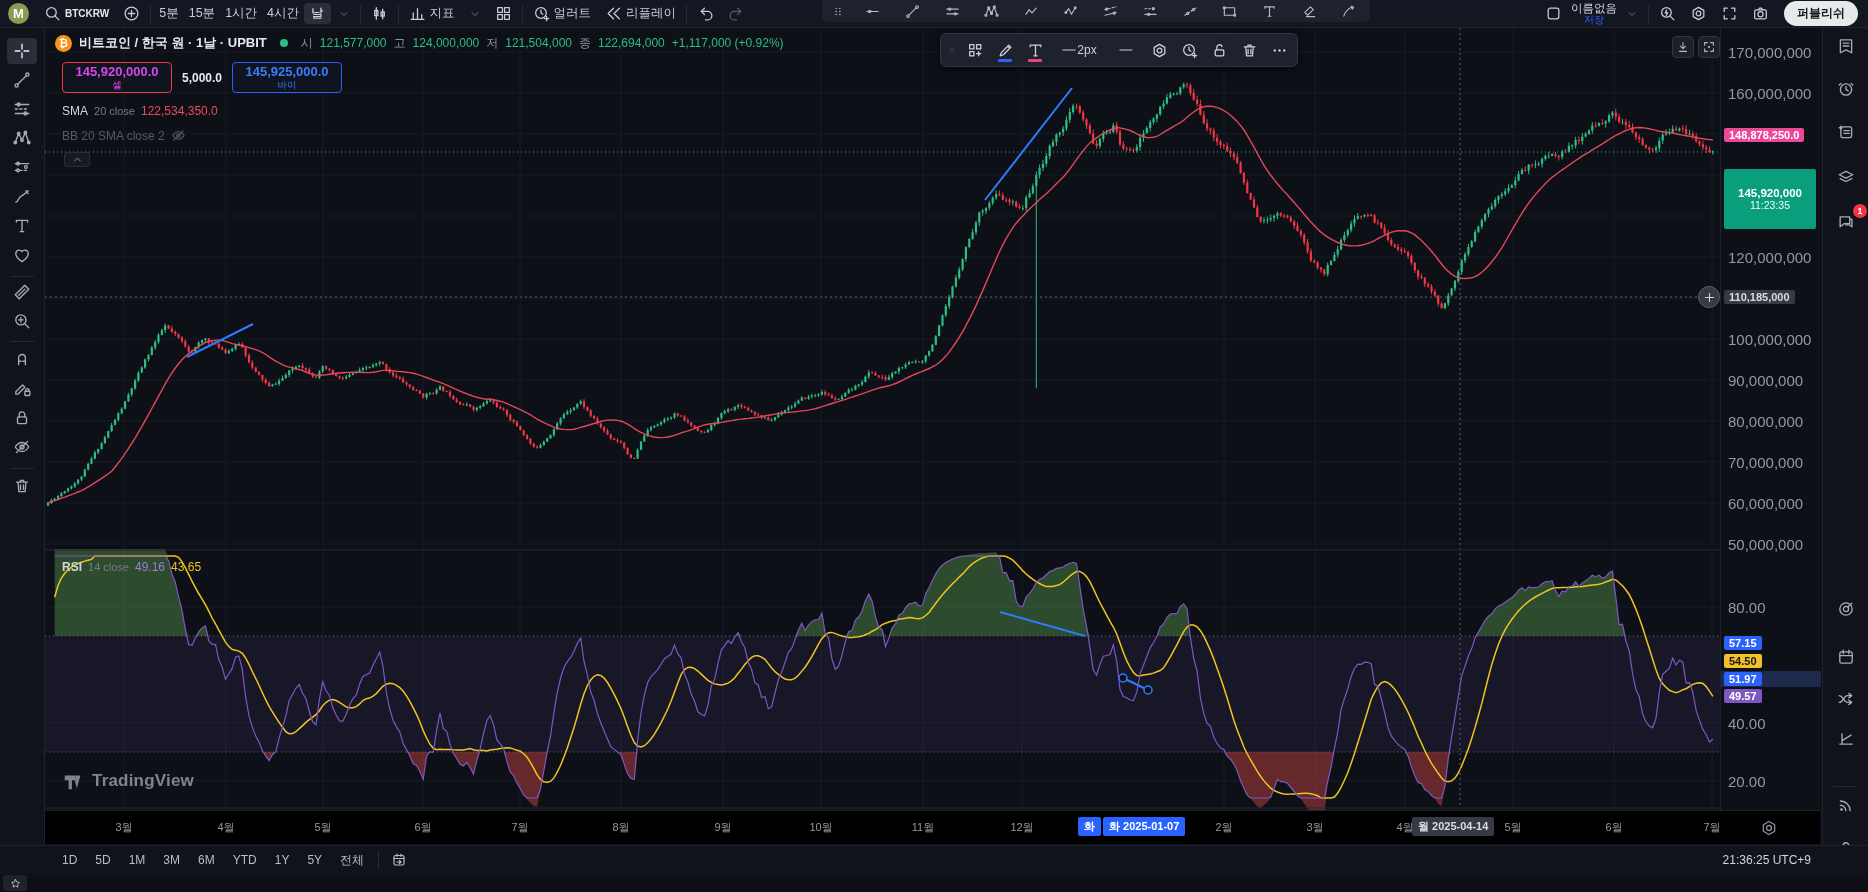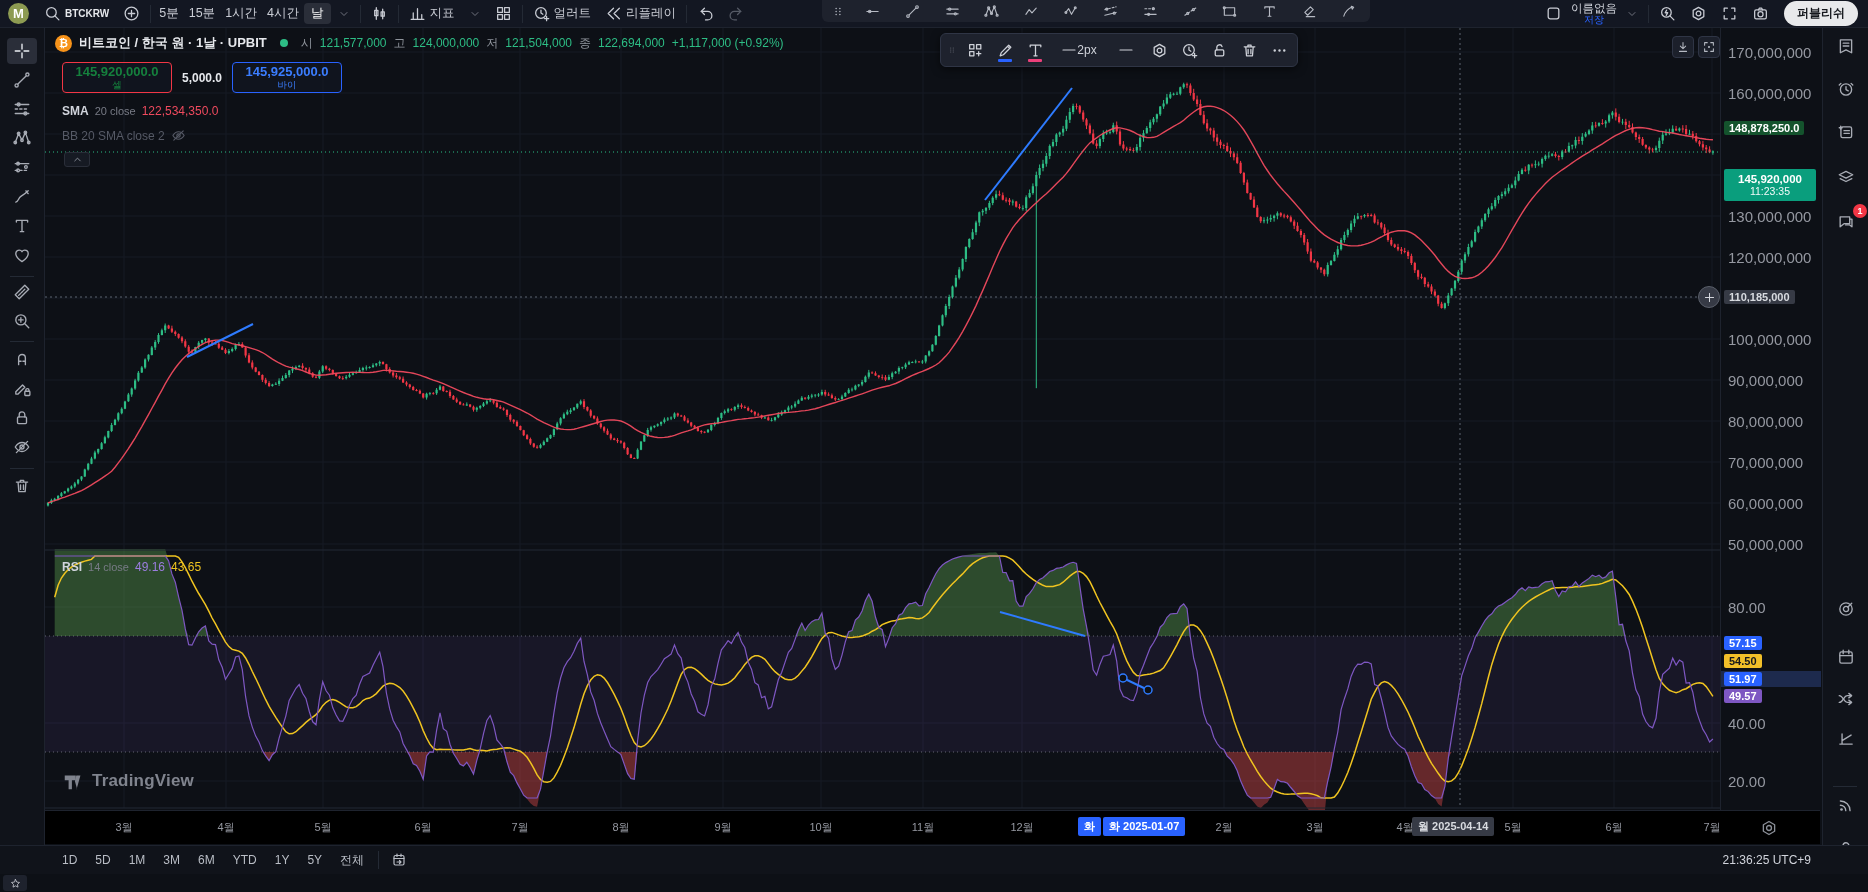--- a/index.html
+++ b/index.html
@@ -35,21 +35,21 @@
 .badge{position:absolute;top:-5px;right:-6px;background:#f23645;color:#fff;border-radius:8px;min-width:14px;height:14px;font-size:9px;font-weight:bold;display:flex;align-items:center;justify-content:center;padding:0 3px}
 
 #symbol-row{position:absolute;left:55px;top:34px;display:flex;align-items:center;gap:7px;z-index:10;font-size:13px}
 #btc-icon{width:17px;height:17px;border-radius:50%;background:#f7931a;color:#fff;font-weight:bold;font-size:11px;display:flex;align-items:center;justify-content:center}
 #symbol-title{font-weight:bold;color:#e6e8ec;font-size:13px;cursor:pointer}
 #mkt-dot{width:8px;height:8px;border-radius:50%;background:#2dbd85;margin:0 6px}
 .ohlc-l{color:#8f949c;font-size:12px}
 .ohlc-v{color:#2dbd85;font-size:12px;}
 #trade-row{position:absolute;left:62px;top:62px;display:flex;align-items:center;gap:10px;z-index:10}
 .trade-box{width:110px;height:31px;border-radius:4px;display:flex;flex-direction:column;align-items:center;justify-content:center;line-height:13px;cursor:pointer;background:rgba(19,23,34,.7)}
-#sell-box{border:1px solid #f23645;color:#15803d}
+#sell-box{border:1px solid #f23645;color:#d946ef}
 #buy-box{border:1px solid #2962ff;color:#3b7dff}
 .trade-box .pr{font-size:13px;font-weight:bold}
 .trade-box .lb{font-size:9.5px}
 #spread{color:#e6e8ec;font-size:12px;font-weight:bold}
 .legend-row{position:absolute;left:62px;display:flex;align-items:center;gap:6px;z-index:10;font-size:12px}
 .lg-name{color:#d1d4dc}
 .lg-par{color:#787b86;font-size:11px}
 #collapse-btn{position:absolute;left:64px;top:152px;width:26px;height:15px;background:#161a23;border:1px solid #2a2e39;border-radius:3px;display:flex;align-items:center;justify-content:center;color:#9aa0aa;z-index:10;cursor:pointer}
 #collapse-btn svg{width:11px;height:11px}
 
@@ -59,21 +59,21 @@
 .ft-under{position:absolute;bottom:2px;left:7px;width:14px;height:3px;border-radius:1px}
 #ft-width{display:flex;align-items:center;color:#cfd2d9;width:56px;justify-content:center;cursor:pointer}
 #ft-width svg,#ft-style svg{width:16px;height:16px}
 #ft-style{width:34px;display:flex;justify-content:center;color:#cfd2d9;cursor:pointer}
 #ft-handle{width:14px;height:28px;display:flex;align-items:center;justify-content:center;color:#6b7079;cursor:grab}
 #ft-handle svg{width:8px;height:14px}
 
 #price-axis{position:absolute;left:1720px;top:28px;width:100px;height:782px;border-left:1px solid #1e232e;z-index:8;background:#0d1016}
 .axis-tick{position:absolute;left:7px;font-size:15px;color:#9598a1;transform:translateY(-50%);white-space:nowrap}
 .axis-label{position:absolute;left:3px;font-size:11px;border-radius:2px;padding:1px 5px;transform:translateY(-50%);white-space:nowrap;font-weight:bold}
-#cur-price-label{position:absolute;left:3px;top:141px;width:92px;background:#0a9e7d;color:#fff;border-radius:2px;text-align:center;padding:4px 0;z-index:3}
+#cur-price-label{position:absolute;left:3px;top:141px;width:92px;background:#0a9e7d;color:#fff;border-radius:2px;text-align:center;padding:18px 0;z-index:3}
 #cur-price-label .p{font-size:11.5px;font-weight:bold}
 #cur-price-label .cd{font-size:10.5px;opacity:.95}
 #rsi-strip{position:absolute;left:0;width:100px;height:16px;background:#1d2a4d}
 
 #time-axis{position:absolute;left:0;top:810px;width:1820px;height:34px;border-top:1px solid #1e232e;background:#000000;z-index:9}
 .month{position:absolute;top:9px;transform:translateX(-50%);font-size:11px;color:#9598a1}
 .date-label{position:absolute;top:6px;font-size:11px;font-weight:bold;border-radius:2px;padding:2px 6px;white-space:nowrap}
 #axis-gear{position:absolute;left:1760px;top:8px;width:18px;height:18px;color:#8b8f98;cursor:pointer}
 
 #bottom-bar{position:absolute;left:0;top:845px;width:1868px;height:29px;border-top:1px solid #1e232e;background:#10131a;display:flex;align-items:center;z-index:30}
@@ -626,21 +626,21 @@
       <span class="lb">셀</span>
     </div>
     <span id="spread">5,000.0</span>
     <div class="trade-box" id="buy-box">
       <span class="pr">145,925,000.0</span>
       <span class="lb">바이</span>
     </div>
   </div>
 
   <div class="legend-row" style="top:104px">
-    <span class="lg-name" style="font-weight:bold">SMA</span>
+    <span class="lg-name" style="font-weight:normal">SMA</span>
     <span class="lg-par">20 close</span>
     <span style="color:#ef4a5e">122,534,350.0</span>
   </div>
   <div class="legend-row" style="top:128px;color:#565a66">
     <span style="color:#565a66">BB 20 SMA close 2</span>
     <span style="width:15px;height:15px;color:#565a66;display:inline-flex">
         <svg viewBox="0 0 16 16" width="100%" height="100%" fill="none" stroke="currentColor" stroke-width="1.2" stroke-linecap="round" stroke-linejoin="round">
           <path d="M2 8s2.5-4 6-4 6 4 6 4-2.5 4-6 4-6-4-6-4z"></path>
           <circle cx="8" cy="8" r="1.8"></circle>
           <path d="M3 13L13 3"></path>
@@ -795,21 +795,21 @@
       <div class="axis-tick" style="top: 65px;">160,000,000</div>
       <div class="axis-tick" style="top: 147px;">140,000,000</div>
       <div class="axis-tick" style="top: 188px;">130,000,000</div>
       <div class="axis-tick" style="top: 229px;">120,000,000</div>
       <div class="axis-tick" style="top: 311px;">100,000,000</div>
       <div class="axis-tick" style="top: 352px;">90,000,000</div>
       <div class="axis-tick" style="top: 393px;">80,000,000</div>
       <div class="axis-tick" style="top: 434px;">70,000,000</div>
       <div class="axis-tick" style="top: 475px;">60,000,000</div>
       <div class="axis-tick" style="top: 516px;">50,000,000</div>
-      <div class="axis-label" style="top: 100px; background: #14532d; color: rgb(255, 255, 255);">148,878,250.0</div>
+      <div class="axis-label" style="top: 107px; background: #ec4899; color: rgb(255, 255, 255);">148,878,250.0</div>
       <div class="axis-label" style="top: 269px; background: rgb(54, 58, 69); color: rgb(216, 219, 224); font-weight: bold;">110,185,000</div>
       <div class="axis-tick" style="top: 579px;">80.00</div>
       <div class="axis-tick" style="top: 695px;">40.00</div>
       <div class="axis-tick" style="top: 753px;">20.00</div>
       <div class="axis-label" style="top: 615px; background: rgb(41, 98, 255); color: rgb(255, 255, 255);">57.15</div>
       <div class="axis-label" style="top: 633px; background: rgb(242, 192, 41); color: rgb(22, 24, 29);">54.50</div>
       <div id="rsi-strip" style="top: 643px;"></div>
       <div class="axis-label" style="top: 651px; background: rgb(41, 98, 255); color: rgb(255, 255, 255);">51.97</div>
       <div class="axis-label" style="top: 668px; background: rgb(126, 87, 194); color: rgb(255, 255, 255);">49.57</div>
     </div>

